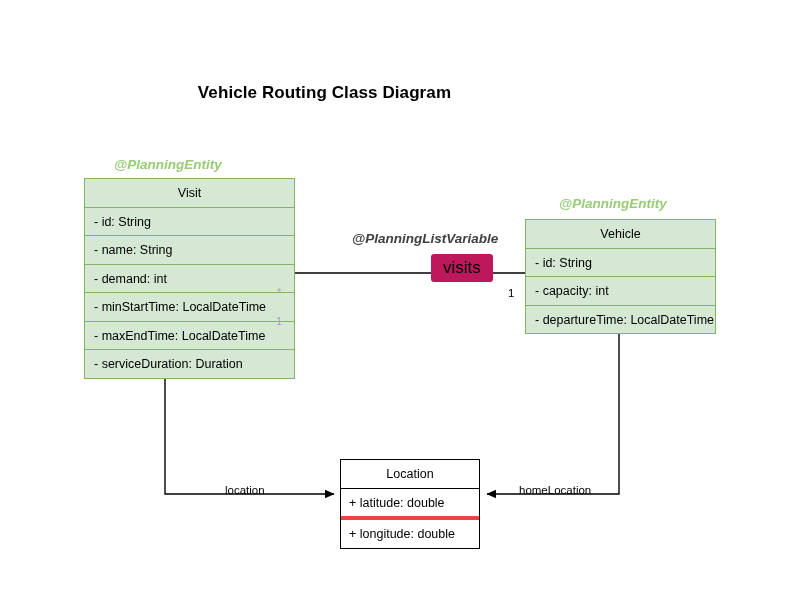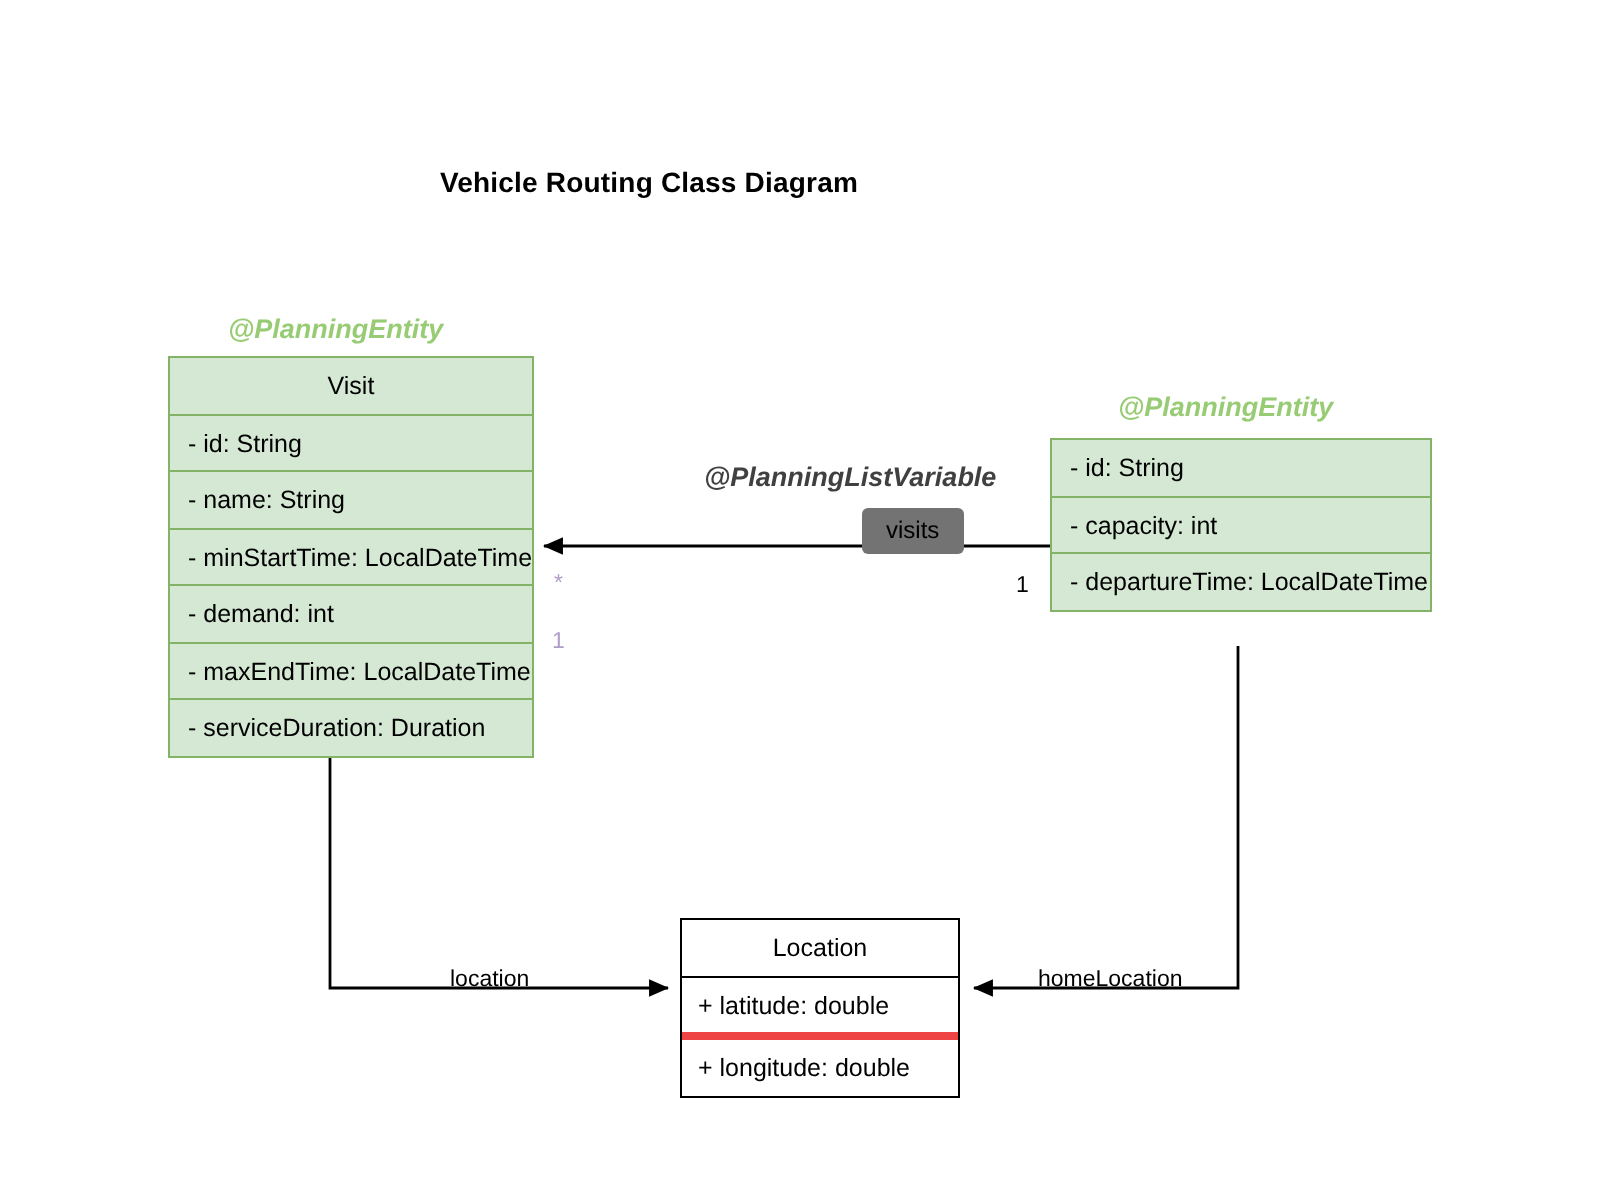--- a/index.html
+++ b/index.html
@@ -23,21 +23,21 @@
     height: 600px;
   }
 
   
   .diagram-title {
     position: absolute;
     left: 0;
     top: 83px;
     width: 649px;
     text-align: center;
-    font-size: 14px;
+    font-size: 17px;
     font-weight: bold;
     letter-spacing: 0.1px;
     color: #000000;
   }
 
   
   .annotation {
     position: absolute;
     font-size: 13.5px;
     font-weight: bold;
@@ -86,24 +86,24 @@
 
   
   .edge-label {
     position: absolute;
     font-size: 11.5px;
     line-height: 1;
     white-space: nowrap;
     color: #000000;
   }
   .edge-label.chip {
-    background: #737373;
+    background: #be185d;
     border-radius: 3px;
     padding: 5px 12px 6px 12px;
-    font-size: 12px;
+    font-size: 17px;
   }
   .multiplicity {
     position: absolute;
     font-size: 11.5px;
     line-height: 1;
     white-space: nowrap;
   }
   .multiplicity.muted { color: #b09cc8; }
   .multiplicity.dark { color: #000000; }
 </style>
@@ -127,33 +127,34 @@
 
   <g>
     <path d="M 619 323 L 619 494 L 487 494" fill="none" stroke="#000000" stroke-width="1.4" marker-end="url(#arrow-solid)"></path>
   </g>
 </svg>
 
 <div class="diagram-title">Vehicle Routing Class Diagram</div>
 
 <div class="annotation entity" style="left:114px; top:157px;">@PlanningEntity</div>
 
-<div class="uml-class" style="left:84px; top:178px; width:183px;">
+<div class="uml-class" style="left:84px; top:178px; width:211px;">
   <div class="class-name">Visit</div>
   <div class="attr">- id: String</div>
   <div class="attr">- name: String</div>
+  <div class="attr">- demand: int</div>
   <div class="attr">- minStartTime: LocalDateTime</div>
-  <div class="attr">- demand: int</div>
   <div class="attr">- maxEndTime: LocalDateTime</div>
   <div class="attr">- serviceDuration: Duration</div>
 </div>
 
 <div class="annotation entity" style="left:559px; top:196px;">@PlanningEntity</div>
 
 <div class="uml-class" style="left:525px; top:219px; width:191px;">
+  <div class="class-name">Vehicle</div>
   <div class="attr">- id: String</div>
   <div class="attr">- capacity: int</div>
   <div class="attr">- departureTime: LocalDateTime</div>
 </div>
 
 <div class="uml-class plain" style="left:340px; top:459px; width:140px;">
   <div class="class-name">Location</div>
   <div class="attr">+ latitude: double</div>
   <div class="attr">+ longitude: double</div>
 </div>

